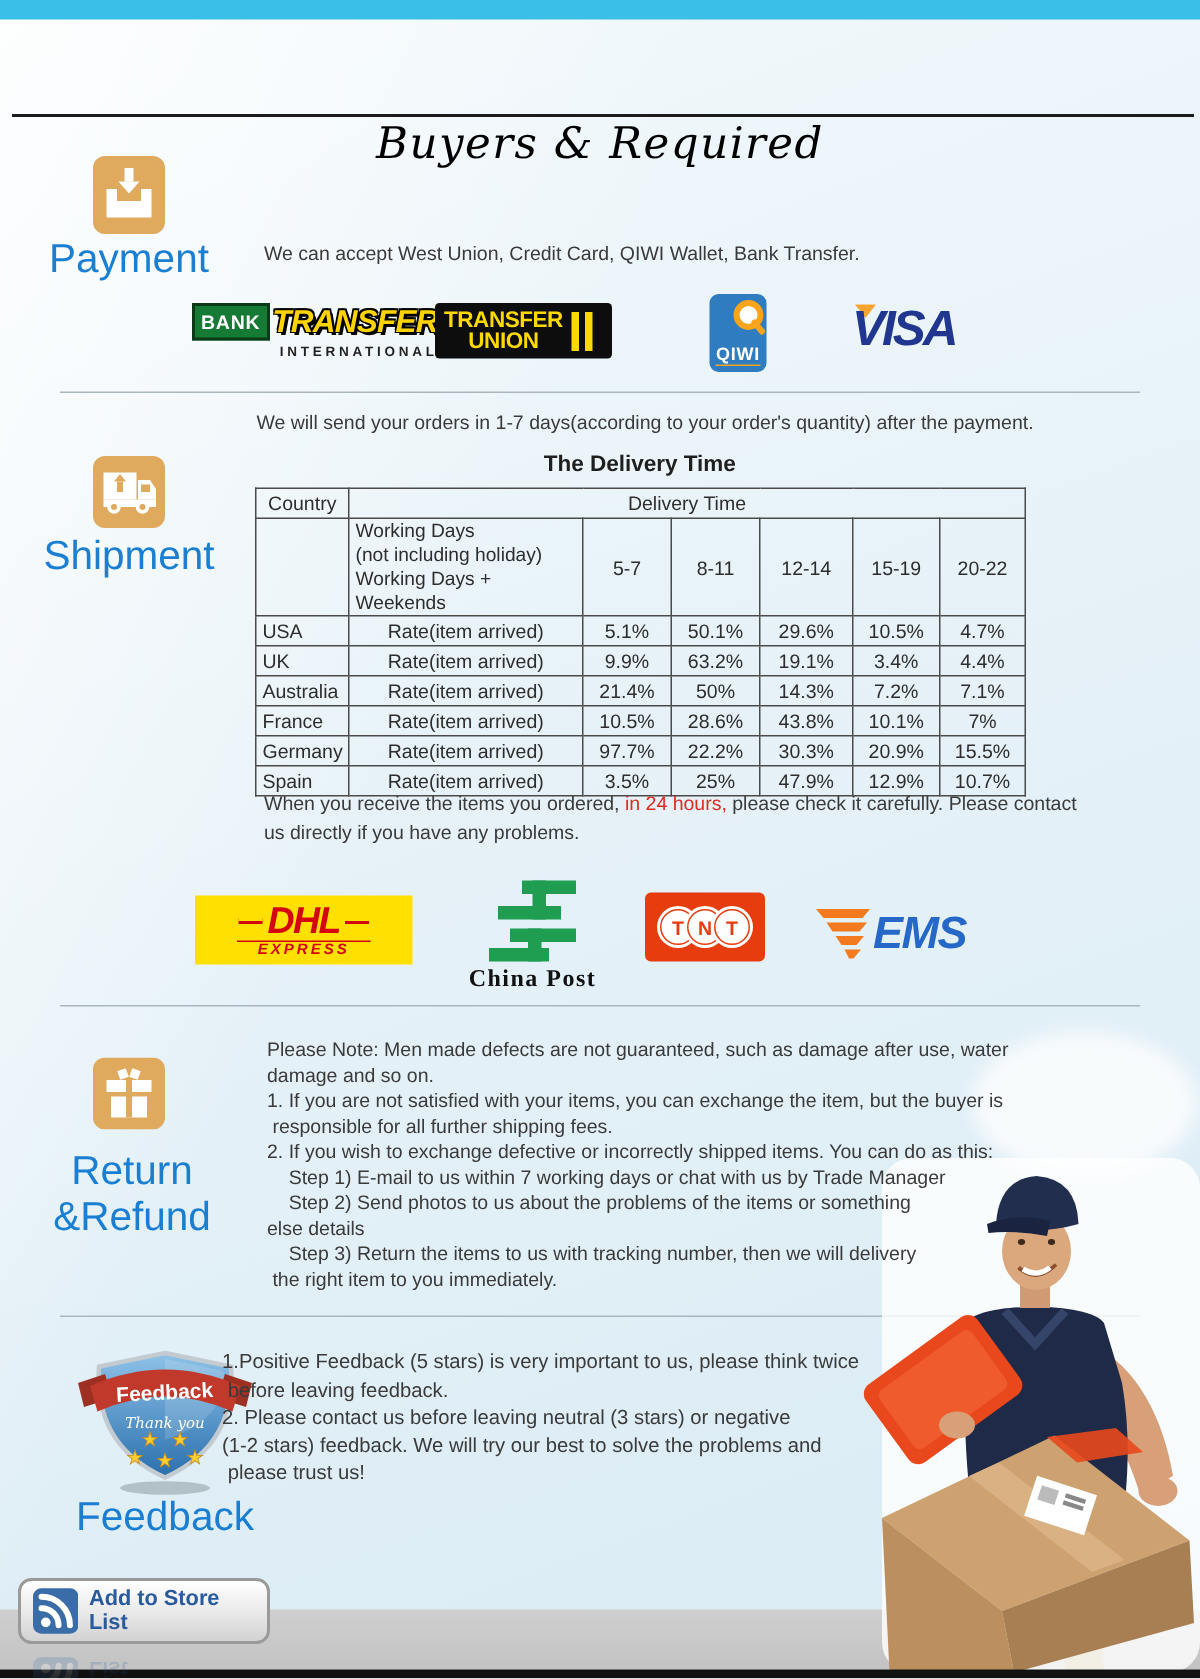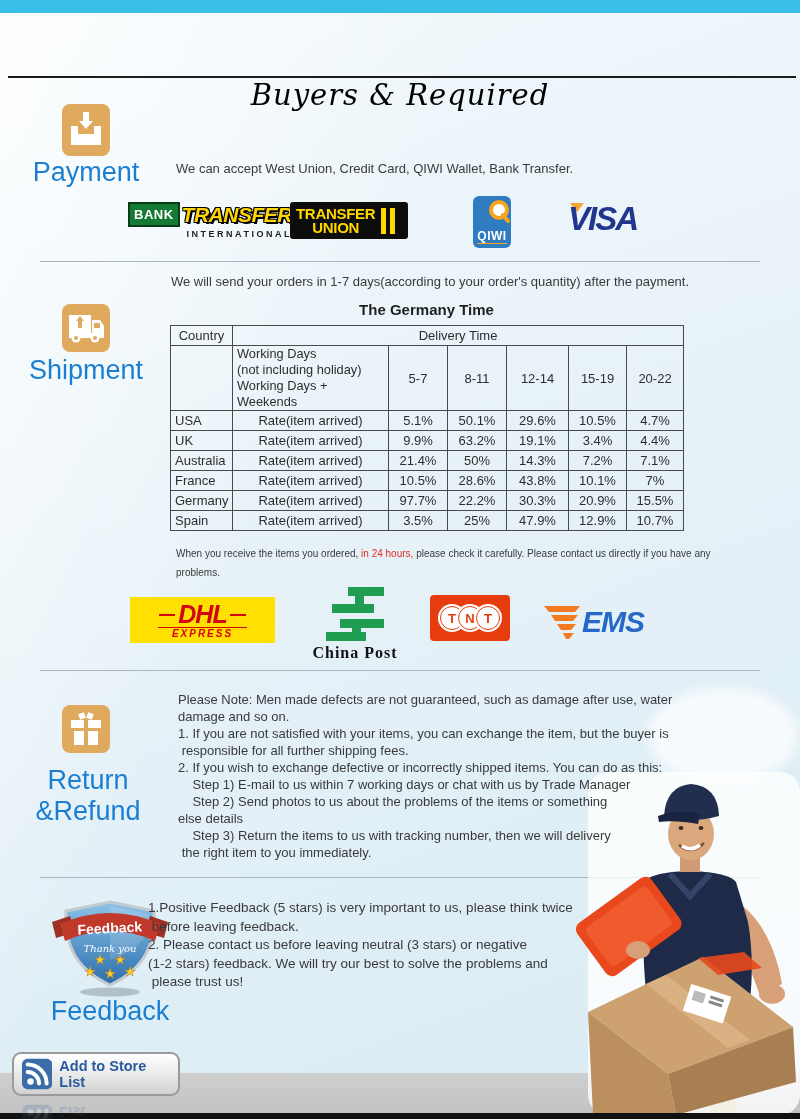--- a/index.html
+++ b/index.html
@@ -61,21 +61,21 @@
     border-collapse:collapse; table-layout:fixed; font-size:13px; color:#2d2d2d; }
   table.delivery th, table.delivery td{ border:1px solid #4a4a4a; font-weight:normal; padding:0 4px; }
   table.delivery th{ height:20px;margin-top:26px; }
   table.delivery .h-country{ text-align:center; }
   table.delivery .h-delivery{ text-align:center; }
   tr.desc-row td{ height:50px; text-align:center; }
   td.c-desc{ text-align:left !important; white-space:pre-wrap; line-height:16px; font-size:12.8px; }
   table.delivery tbody td{ height:20px; text-align:center; }
   table.delivery tbody td.c-country{ text-align:left; }
 
-  .note{ position:absolute; left:176px; top:544px; width:552px; font-size:10px; line-height:19px; }
+  .note{ position:absolute; left:176px; top:526px; width:552px; font-size:13px; line-height:19px; }
   .note .red{ color:#e02b20; }
 
   
   .dhl-box{ width:145px; height:46px; background:#ffe000; display:flex; flex-direction:column;
     align-items:center; justify-content:center; }
   .dhl-line{ display:flex; align-items:center; gap:3px; }
   .dhl-dash{ width:16px; height:4px; background:#d40511; border-top:2px solid #ffe000; }
   .dhl-text{ color:#d40511; font-size:25px; font-weight:900; font-style:italic; letter-spacing:-1px; line-height:24px; }
   .dhl-sub{ color:#d40511; font-size:10px; font-weight:bold; font-style:italic; letter-spacing:2px;
     border-top:1px solid #d40511; margin-top:1px; padding:0 14px; }
@@ -181,21 +181,21 @@
     <path d="M30 16 h8 l4 6 v7 h-12 Z" fill="#fff"></path>
     <rect x="32" y="19" width="6" height="5" fill="#dfa95e"></rect>
     <rect x="7" y="29" width="35" height="5" fill="#fff"></rect>
     <circle cx="14" cy="34" r="4.5" fill="#fff"></circle>
       <circle cx="14" cy="34" r="2" fill="#dfa95e"></circle>
     <circle cx="33" cy="34" r="4.5" fill="#fff"></circle>
       <circle cx="33" cy="34" r="2" fill="#dfa95e"></circle>
   </svg>
   <div class="sec-label" style="left:26px; top:355px; width:120px;">Shipment</div>
 
-  <div class="tbl-title">The Germany Time</div>
+  <div class="tbl-title">The Delivery Time</div>
 
   <table class="delivery">
     <colgroup>
       <col style="width:62px">
         <col style="width:156px">
         <col style="width:59px">
       <col style="width:59px">
         <col style="width:62px">
         <col style="width:58px">
         <col style="width:57px">

